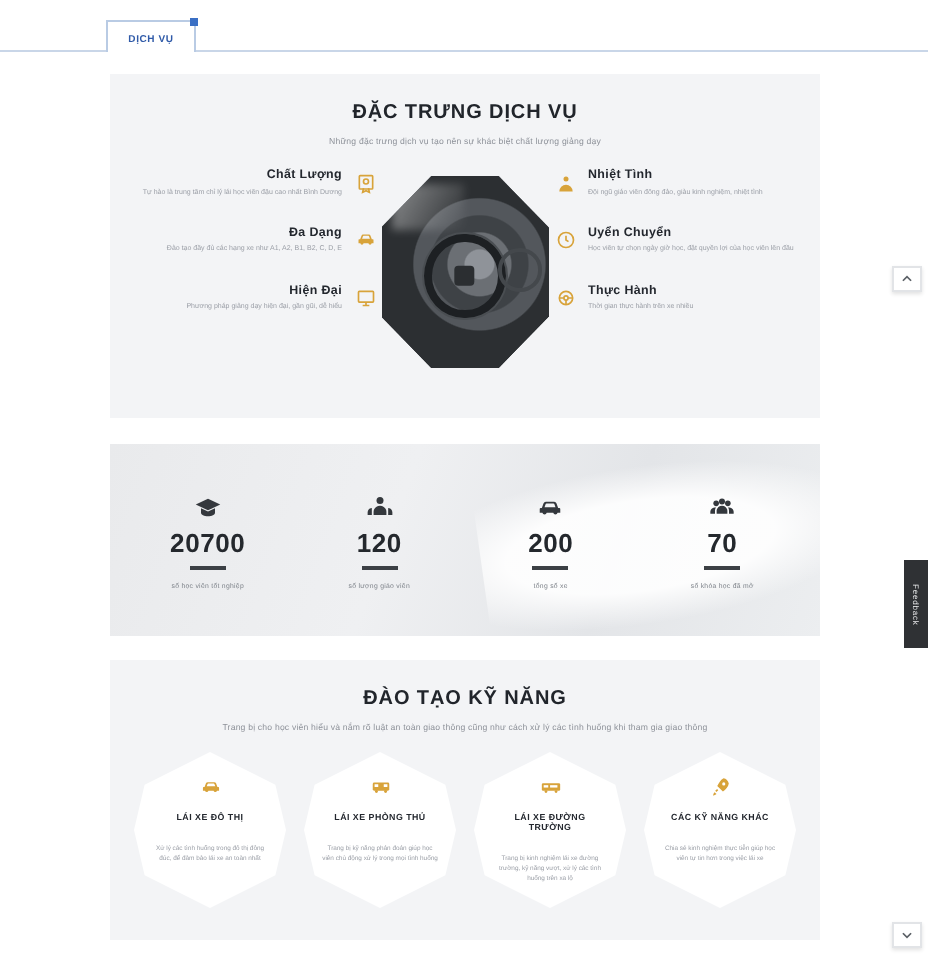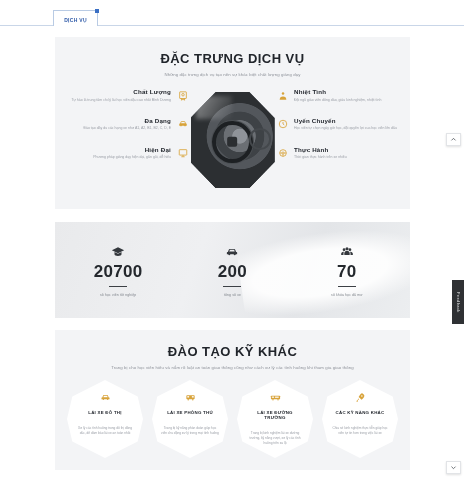--- a/index.html
+++ b/index.html
@@ -39,21 +39,21 @@
     background: #ffffff;
   }
 
   
   .sec-features {
     position: absolute; left: 55px; top: 11px;
     width: 355px; height: 172px;
     background: #f3f4f6;
   }
   .sec-title {
-    text-align: center; font-size: 13px; font-weight: bold;
+    text-align: center; font-size: 10px; font-weight: bold;
     color: #21252b; letter-spacing: .45px; margin-top: 14px;
   }
   .sec-sub {
     text-align: center; font-size: 4.3px; color: #8d9199;
     margin-top: 6px; letter-spacing: .1px;
   }
 
   .feat-grid {
     position: relative; margin-top: 11px; height: 122px;
   }
@@ -137,21 +137,21 @@
     position: relative; display: flex; height: 100%;
     align-items: center; padding: 0 6px;
   }
   .stat { flex: 1; text-align: center; }
   .stat-ico {
     height: 16px; display: flex; align-items: flex-end; justify-content: center;
     color: #34383d;
   }
   .stat-ico svg { width: 14px; height: 14px; display: block; }
   .stat-num {
-    font-size: 17px; font-weight: bold; color: #24282d;
+    font-size: 13px; font-weight: bold; color: #24282d;
     margin-top: 3px; letter-spacing: .3px;
   }
   .stat-rule {
     width: 18px; height: 1.5px; background: #3c4045;
     margin: 4px auto 0;
   }
   .stat-lbl {
     font-size: 3.4px; color: #7e838a; margin-top: 6px;
     letter-spacing: .15px;
   }
@@ -334,20 +334,32 @@
             <svg viewBox="0 0 24 24" fill="currentColor">
               <path d="M12 4L1.5 9 12 14l10.5-5L12 4z"></path>
               <path d="M6 12.2V16c0 1.7 2.7 3 6 3s6-1.3 6-3v-3.8l-6 2.9-6-2.9z"></path>
             </svg>
           </div>
           <div class="stat-num">20700</div>
           <div class="stat-rule"></div>
           <div class="stat-lbl">số học viên tốt nghiệp</div>
         </div>
 
+        <div class="stat">
+          <div class="stat-ico">
+            <svg viewBox="0 0 24 24" fill="currentColor">
+              <circle cx="12" cy="5.5" r="3"></circle>
+              <path d="M12 10c-3 0-5.5 2.4-5.5 5.4V18h11v-2.6C17.5 12.4 15 10 12 10z"></path>
+              <path d="M5 12c-2 0-3.6 1.7-3.6 3.7V18H5v-6zM19 12c2 0 3.6 1.7 3.6 3.7V18H19v-6z"></path>
+            </svg>
+          </div>
+          <div class="stat-num">120</div>
+          <div class="stat-rule"></div>
+          <div class="stat-lbl">số lượng giáo viên</div>
+        </div>
 
         <div class="stat">
           <div class="stat-ico">
             <svg viewBox="0 0 24 24" fill="currentColor">
               <path d="M5 12l1.5-4a2 2 0 011.9-1.3h7.2A2 2 0 0117.5 8L19 12h1a.8.8 0 01.8.8V16h-2.3a1.9 1.9 0 01-3.7 0H9.2a1.9 1.9 0 01-3.7 0H3.2v-3.2A.8.8 0 014 12h1zm2.3-.7h9.4L15.7 8.6a.8.8 0 00-.7-.5H9a.8.8 0 00-.7.5l-1 2.7z"></path>
             </svg>
           </div>
           <div class="stat-num">200</div>
           <div class="stat-rule"></div>
           <div class="stat-lbl">tổng số xe</div>
@@ -365,21 +377,21 @@
           </div>
           <div class="stat-num">70</div>
           <div class="stat-rule"></div>
           <div class="stat-lbl">số khóa học đã mở</div>
         </div>
 
       </div>
     </section>
 
     <section class="sec-skills">
-      <div class="sec-title">ĐÀO TẠO KỸ KHÁC</div>
+      <div class="sec-title">ĐÀO TẠO KỸ NĂNG</div>
       <div class="sec-sub">Trang bị cho học viên hiểu và nắm rõ luật an toàn giao thông cũng như cách xử lý các tình huống khi tham gia giao thông</div>
 
       <div class="skill-row">
 
         <div class="hexcard">
           <div class="hex-ico">
             <svg viewBox="0 0 24 24" fill="currentColor">
               <path d="M5 12l1.5-4a2 2 0 011.9-1.3h7.2A2 2 0 0117.5 8L19 12h1a.8.8 0 01.8.8V16h-2.3a1.9 1.9 0 01-3.7 0H9.2a1.9 1.9 0 01-3.7 0H3.2v-3.2A.8.8 0 014 12h1zm2.3-.7h9.4L15.7 8.6a.8.8 0 00-.7-.5H9a.8.8 0 00-.7.5l-1 2.7z"></path>
             </svg>
           </div>

